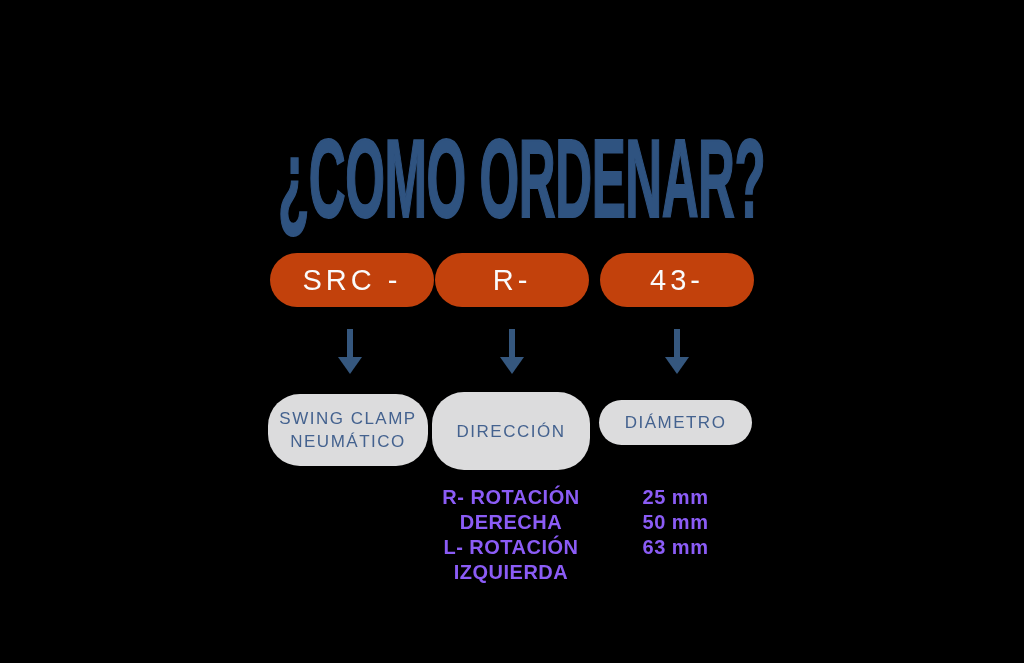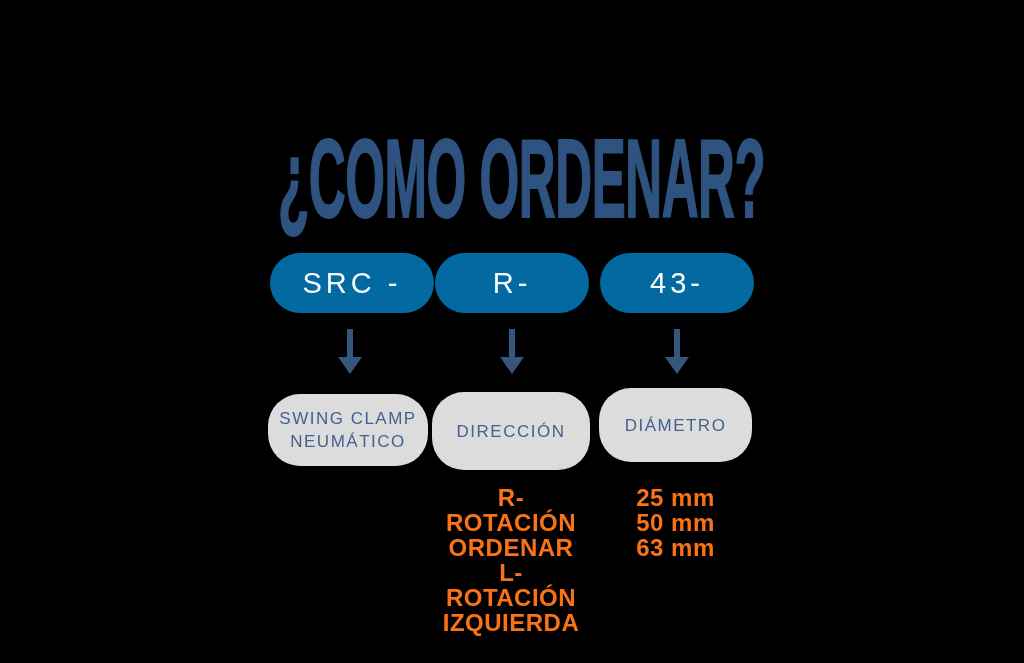--- a/index.html
+++ b/index.html
@@ -28,56 +28,56 @@
     transform-origin:515px 50%;
   }
   
   .pill{
     position:absolute;
     display:flex;align-items:center;justify-content:center;
     text-align:center;
     box-sizing:border-box;
   }
   .pill.blue{
-    background:#0369a1;
+    background:#c2410c;
     color:#fafbfc;
     font-size:29px;
     letter-spacing:4px;
     border-radius:30px;
-    height:60px;top:221px;
+    height:54px;top:221px;
   }
   .b1{left:270px;width:164px;}
   .b2{left:435px;width:154px;}
   .b3{left:600px;width:154px;}
   .pill.gray{
     background:#dcdcdd;
     color:#44628f;
     font-size:17px;
     letter-spacing:1.5px;
     line-height:23px;
     border-radius:32px;
     padding:16px 4px;
   }
   .g1{left:268px;top:362px;width:160px;height:72px;}
   .g2{left:432px;top:360px;width:158px;height:78px;border-radius:31px;}
-  .g3{left:599px;top:356px;width:153px;height:74px;border-radius:31px;}
+  .g3{left:599px;top:368px;width:153px;height:45px;border-radius:31px;}
   
   .arrow{position:absolute;top:297px;}
   .arrow svg{display:block;}
   .a1{left:336px;}
   .a2{left:498px;}
   .a3{left:663px;}
   
   .options{
     position:absolute;
     top:453px;
     text-align:center;
-    color:#f97316;
+    color:#8b5cf6;
     font-weight:bold;
-    font-size:24px;
+    font-size:20px;
     letter-spacing:0.5px;
     line-height:25px;
   }
   .o2{left:432px;width:158px;}
   .o3{left:599px;width:153px;}
 </style>
 </head>
 <body>
 
 <div class="canvas">
@@ -118,21 +118,21 @@
   </div>
   <div class="pill gray g2">
     <span>DIRECCIÓN</span>
   </div>
   <div class="pill gray g3">
     <span>DIÁMETRO</span>
   </div>
 
   <div class="options o2">
     <div>R- ROTACIÓN</div>
-    <div>ORDENAR</div>
+    <div>DERECHA</div>
     <div>L- ROTACIÓN</div>
     <div>IZQUIERDA</div>
   </div>
 
   <div class="options o3">
     <div>25 mm</div>
     <div>50 mm</div>
     <div>63 mm</div>
   </div>
 

